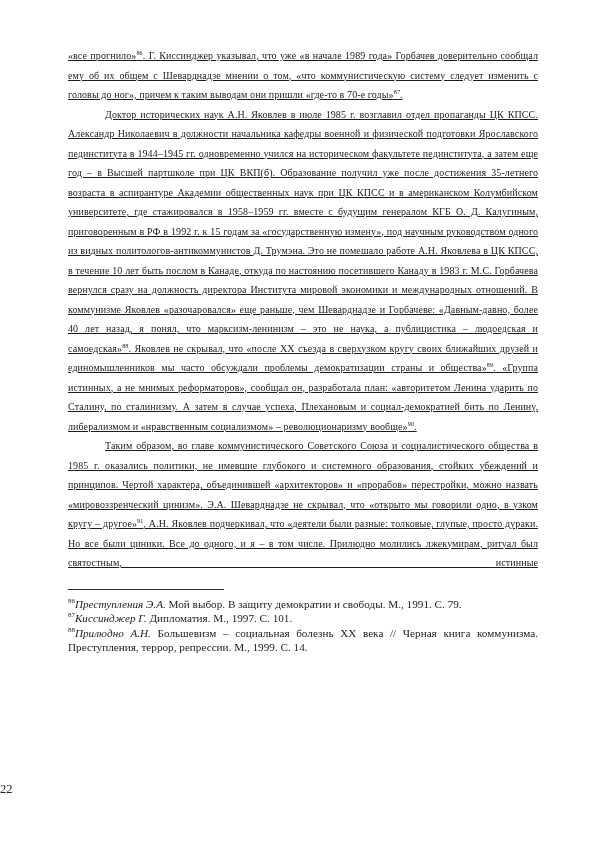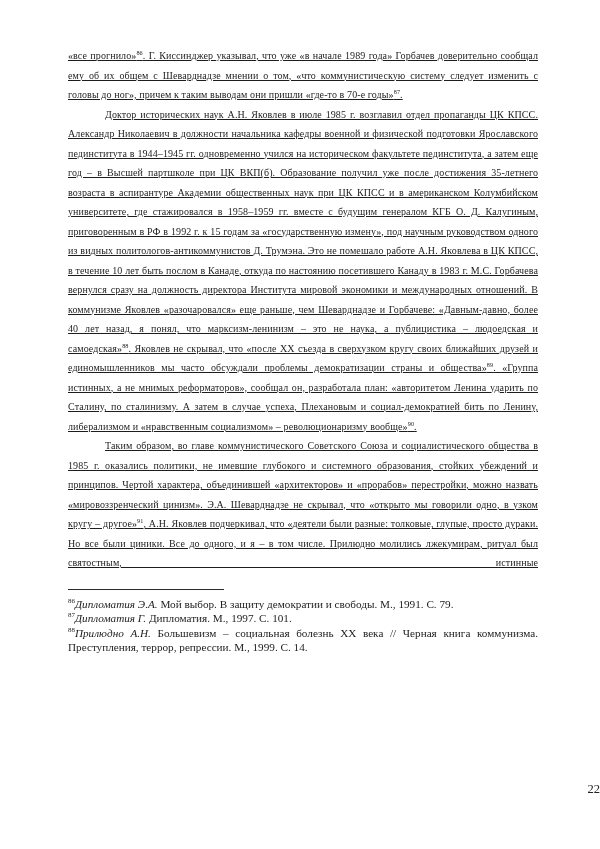--- a/index.html
+++ b/index.html
@@ -54,42 +54,42 @@
     text-align: justify;
   }
   .footnote-item {
     margin: 0;
   }
   .page-number {
     position: absolute;
     top: 782px;
     left: 0;
     width: 100%;
-    text-align: right;
+    text-align: left;
     font-size: 12.5px;
     color: #222222;
   }
 </style>
 </head>
 <body>
 
 <div class="page">
   <div class="text-block">
 
     <p class="body-paragraph">«все прогнило»<sup>86</sup>. Г. Киссинджер указывал, что уже «в начале 1989 года» Горбачев доверительно сообщал ему об их общем с Шеварднадзе мнении о том, «что коммунистическую систему следует изменить с головы до ног», причем к таким выводам они пришли «где-то в 70-е годы»<sup>87</sup>.</p>
 
     <p class="body-paragraph indent">Доктор исторических наук А.Н. Яковлев в июле 1985 г. возглавил отдел пропаганды ЦК КПСС. Александр Николаевич в должности начальника кафедры военной и физической подготовки Ярославского пединститута в 1944–1945 гг. одновременно учился на историческом факультете пединститута, а затем еще год – в Высшей партшколе при ЦК ВКП(б). Образование получил уже после достижения 35-летнего возраста в аспирантуре Академии общественных наук при ЦК КПСС и в американском Колумбийском университете, где стажировался в 1958–1959 гг. вместе с будущим генералом КГБ О. Д. Калугиным, приговоренным в РФ в 1992 г. к 15 годам за «государственную измену», под научным руководством одного из видных политологов-антикоммунистов Д. Трумэна. Это не помешало работе А.Н. Яковлева в ЦК КПСС, в течение 10 лет быть послом в Канаде, откуда по настоянию посетившего Канаду в 1983 г. М.С. Горбачева вернулся сразу на должность директора Института мировой экономики и международных отношений. В коммунизме Яковлев «разочаровался» еще раньше, чем Шеварднадзе и Горбачеве: «Давным-давно, более 40 лет назад, я понял, что марксизм-ленинизм – это не наука, а публицистика – людоедская и самоедская»<sup>88</sup>. Яковлев не скрывал, что «после XX съезда в сверхузком кругу своих ближайших друзей и единомышленников мы часто обсуждали проблемы демократизации страны и общества»<sup>89</sup>. «Группа истинных, а не мнимых реформаторов», сообщал он, разработала план: «авторитетом Ленина ударить по Сталину, по сталинизму. А затем в случае успеха, Плехановым и социал-демократией бить по Ленину, либерализмом и «нравственным социализмом» – революционаризму вообще»<sup>90</sup>.</p>
 
     <p class="body-paragraph indent cut-bottom">Таким образом, во главе коммунистического Советского Союза и социалистического общества в 1985 г. оказались политики, не имевшие глубокого и системного образования, стойких убеждений и принципов. Чертой характера, объединившей «архитекторов» и «прорабов» перестройки, можно назвать «мировоззренческий цинизм». Э.А. Шеварднадзе не скрывал, что «открыто мы говорили одно, в узком кругу – другое»<sup>91</sup>, А.Н. Яковлев подчеркивал, что «деятели были разные: толковые, глупые, просто дураки. Но все были циники. Все до одного, и я – в том числе. Прилюдно молились лжекумирам, ритуал был святостным, истинные</p>
 
     <div class="footnote-separator"></div>
 
     <div class="footnotes">
-      <p class="footnote-item"><sup>86</sup><span><i>Дипломатия Э.А.</i> Мой выбор. В защиту демократии и свободы. М., 1991. С. 79.</span></p>
-      <p class="footnote-item"><sup>87</sup><span><i>Дипломатия Г.</i> Дипломатия. М., 1997. С. 101.</span></p>
+      <p class="footnote-item"><sup>86</sup><span><i>Преступления Э.А.</i> Мой выбор. В защиту демократии и свободы. М., 1991. С. 79.</span></p>
+      <p class="footnote-item"><sup>87</sup><span><i>Киссинджер Г.</i> Дипломатия. М., 1997. С. 101.</span></p>
       <p class="footnote-item"><sup>88</sup><span><i>Прилюдно А.Н.</i> Большевизм – социальная болезнь XX века // Черная книга коммунизма. Преступления, террор, репрессии. М., 1999. С. 14.</span></p>
 
     </div>
 
   </div>
 
   <div class="page-number">22</div>
 </div>
 
 </body></html>

